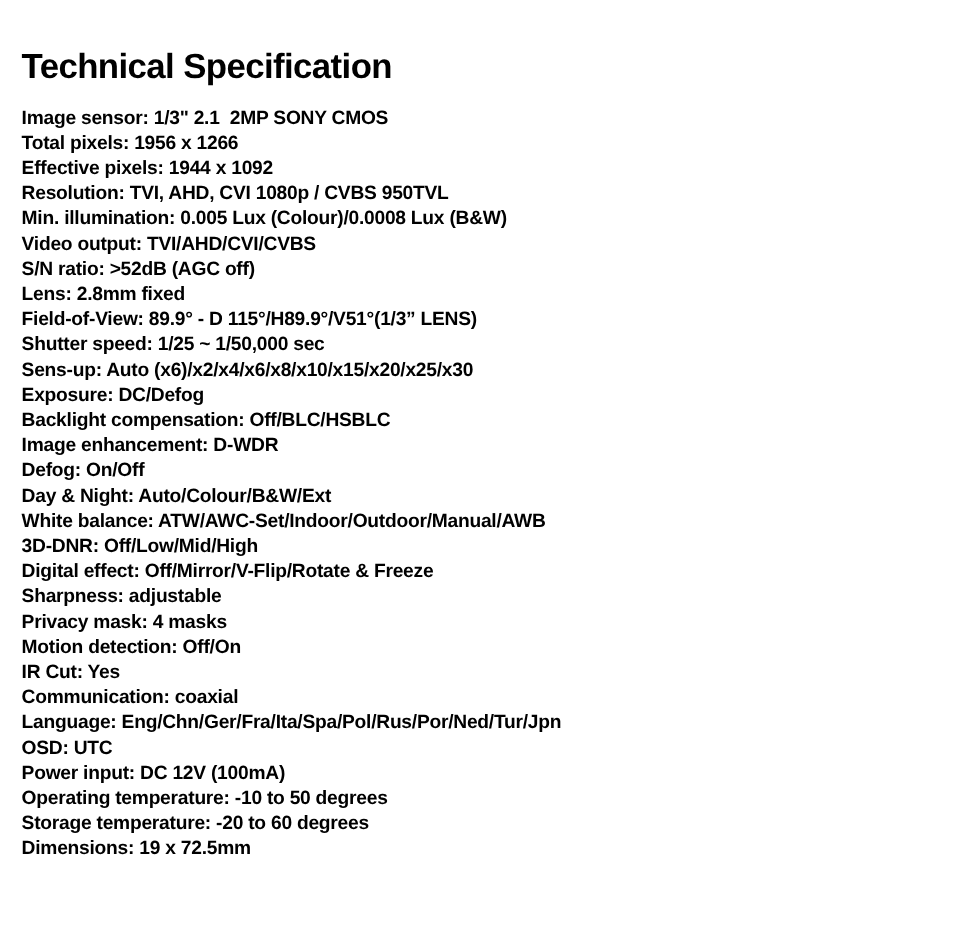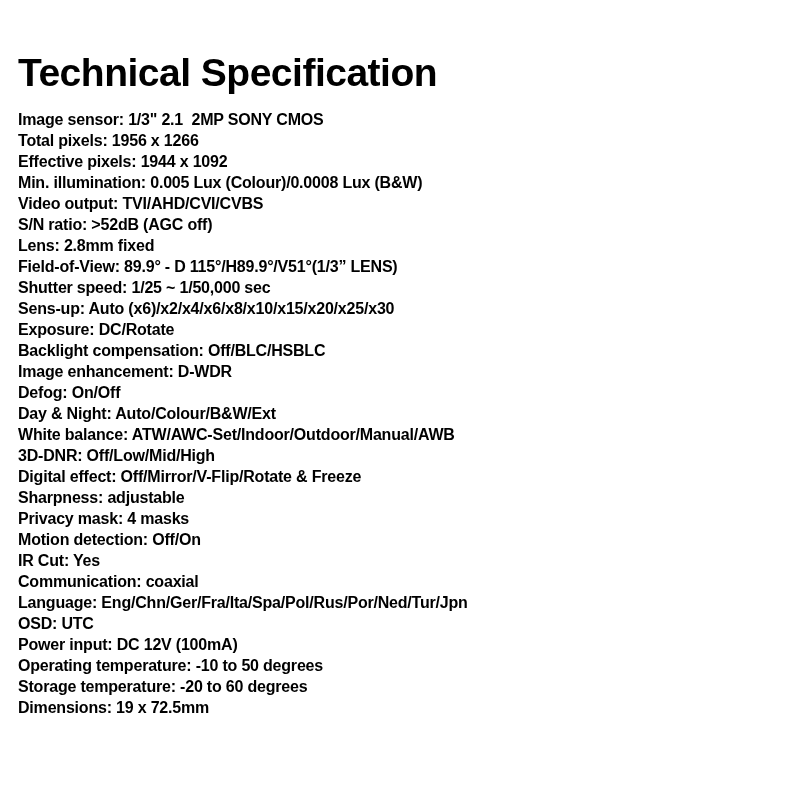--- a/index.html
+++ b/index.html
@@ -12,24 +12,24 @@
     width: 800px;
     height: 786px;
     background: #ffffff;
     overflow: hidden;
     font-family: "Liberation Sans", "DejaVu Sans", sans-serif;
     color: #000000;
     box-sizing: border-box;
     padding: 38px 20px 0 18px;
   }
   .doc-title {
-    font-size: 39px;
+    font-size: 29px;
     font-weight: bold;
     line-height: 1;
-    margin: 15px 0 17px 0;
+    margin: 4px 0 17px 0;
     letter-spacing: -0.5px;
     color: #000000;
   }
   .spec-list {
     margin: 0;
     padding: 0;
   }
   .spec-line {
     font-size: 16px;
     font-weight: bold;
@@ -42,28 +42,29 @@
 </head>
 <body>
 
 <div class="page">
   <h1 class="doc-title">Technical Specification</h1>
 
   <div class="spec-list">
     <div class="spec-line">Image sensor: 1/3" 2.1  2MP SONY CMOS</div>
     <div class="spec-line">Total pixels: 1956 x 1266</div>
     <div class="spec-line">Effective pixels: 1944 x 1092</div>
+    <div class="spec-line">Resolution: TVI, AHD, CVI 1080p / CVBS 950TVL</div>
     <div class="spec-line">Min. illumination: 0.005 Lux (Colour)/0.0008 Lux (B&amp;W)</div>
     <div class="spec-line">Video output: TVI/AHD/CVI/CVBS</div>
     <div class="spec-line">S/N ratio: &gt;52dB (AGC off)</div>
     <div class="spec-line">Lens: 2.8mm fixed</div>
     <div class="spec-line">Field-of-View: 89.9° - D 115°/H89.9°/V51°(1/3” LENS)</div>
     <div class="spec-line">Shutter speed: 1/25 ~ 1/50,000 sec</div>
     <div class="spec-line">Sens-up: Auto (x6)/x2/x4/x6/x8/x10/x15/x20/x25/x30</div>
-    <div class="spec-line">Exposure: DC/Rotate</div>
+    <div class="spec-line">Exposure: DC/Defog</div>
     <div class="spec-line">Backlight compensation: Off/BLC/HSBLC</div>
     <div class="spec-line">Image enhancement: D-WDR</div>
     <div class="spec-line">Defog: On/Off</div>
     <div class="spec-line">Day &amp; Night: Auto/Colour/B&amp;W/Ext</div>
     <div class="spec-line">White balance: ATW/AWC-Set/Indoor/Outdoor/Manual/AWB</div>
     <div class="spec-line">3D-DNR: Off/Low/Mid/High</div>
     <div class="spec-line">Digital effect: Off/Mirror/V-Flip/Rotate &amp; Freeze</div>
     <div class="spec-line">Sharpness: adjustable</div>
     <div class="spec-line">Privacy mask: 4 masks</div>
     <div class="spec-line">Motion detection: Off/On</div>

